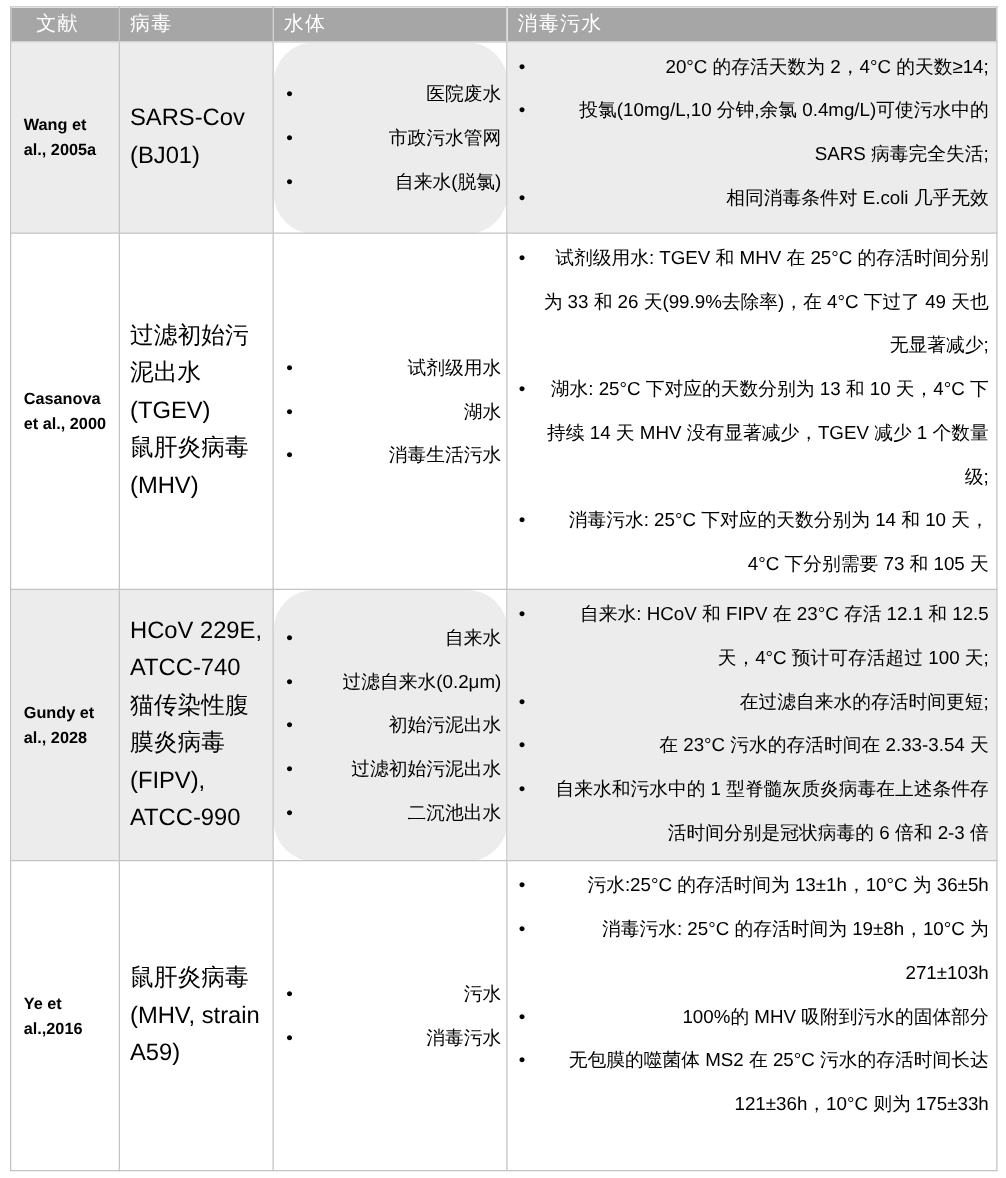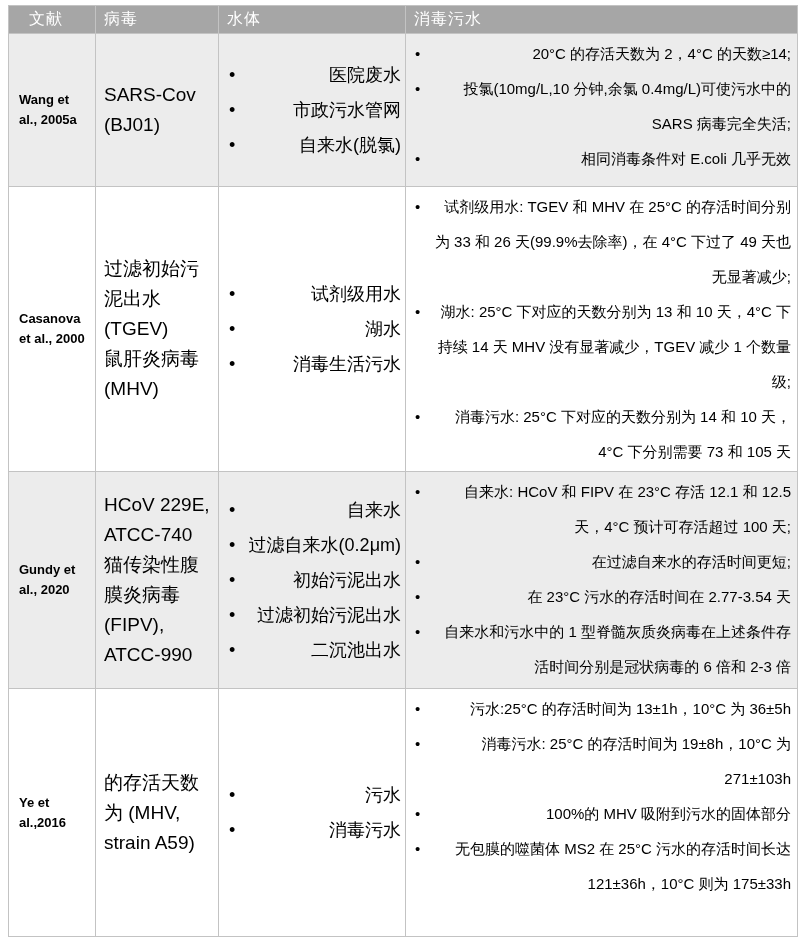--- a/index.html
+++ b/index.html
@@ -49,23 +49,24 @@
     font-weight:bold;
     line-height:20px;
     padding:4px 6px 4px 10px;
   }
   td.virus{
     font-size:19px;
     line-height:30px;
     padding:4px 6px 4px 8px;
   }
   td.water{
-    font-size:18px;
+    font-size:15px;
     line-height:35px;
     padding:4px 4px 4px 9px;
+    border-radius:32px;
   }
   td.findings{
     font-size:15px;
     line-height:35px;
     vertical-align:top;
     padding:2px 6px 2px 8px;
   }
   ul.bullets{
     list-style:none;
     margin:0;
@@ -145,48 +146,48 @@
         <td class="findings">
           <ul class="bullets">
             <li>试剂级用水: TGEV 和 MHV 在 25°C 的存活时间分别为 33 和 26 天(99.9%去除率)，在 4°C 下过了 49 天也无显著减少;</li>
             <li>湖水: 25°C 下对应的天数分别为 13 和 10 天，4°C 下持续 14 天 MHV 没有显著减少，TGEV 减少 1 个数量级;</li>
             <li>消毒污水: 25°C 下对应的天数分别为 14 和 10 天，4°C 下分别需要 73 和 105 天</li>
           </ul>
         </td>
       </tr>
 
       <tr class="r2 zebra">
-        <td class="ref">Gundy et al., 2020</td>
+        <td class="ref">Gundy et al., 2028</td>
         <td class="virus">
           <div>HCoV 229E, ATCC-740</div>
           <div>猫传染性腹膜炎病毒(FIPV), ATCC-990</div>
         </td>
         <td class="water">
           <ul class="bullets">
             <li>自来水</li>
             <li>过滤自来水(0.2μm)</li>
             <li>初始污泥出水</li>
             <li>过滤初始污泥出水</li>
             <li>二沉池出水</li>
           </ul>
         </td>
         <td class="findings">
           <ul class="bullets">
             <li>自来水: HCoV 和 FIPV 在 23°C 存活 12.1 和 12.5 天，4°C 预计可存活超过 100 天;</li>
             <li>在过滤自来水的存活时间更短;</li>
-            <li>在 23°C 污水的存活时间在 2.77-3.54 天</li>
+            <li>在 23°C 污水的存活时间在 2.33-3.54 天</li>
             <li>自来水和污水中的 1 型脊髓灰质炎病毒在上述条件存活时间分别是冠状病毒的 6 倍和 2-3 倍</li>
           </ul>
         </td>
       </tr>
 
       <tr class="r3">
         <td class="ref">Ye et al.,2016</td>
         <td class="virus">
-          <div>的存活天数为 (MHV, strain A59)</div>
+          <div>鼠肝炎病毒 (MHV, strain A59)</div>
         </td>
         <td class="water">
           <ul class="bullets">
             <li>污水</li>
             <li>消毒污水</li>
           </ul>
         </td>
         <td class="findings">
           <ul class="bullets">
             <li>污水:25°C 的存活时间为 13±1h，10°C 为 36±5h</li>

